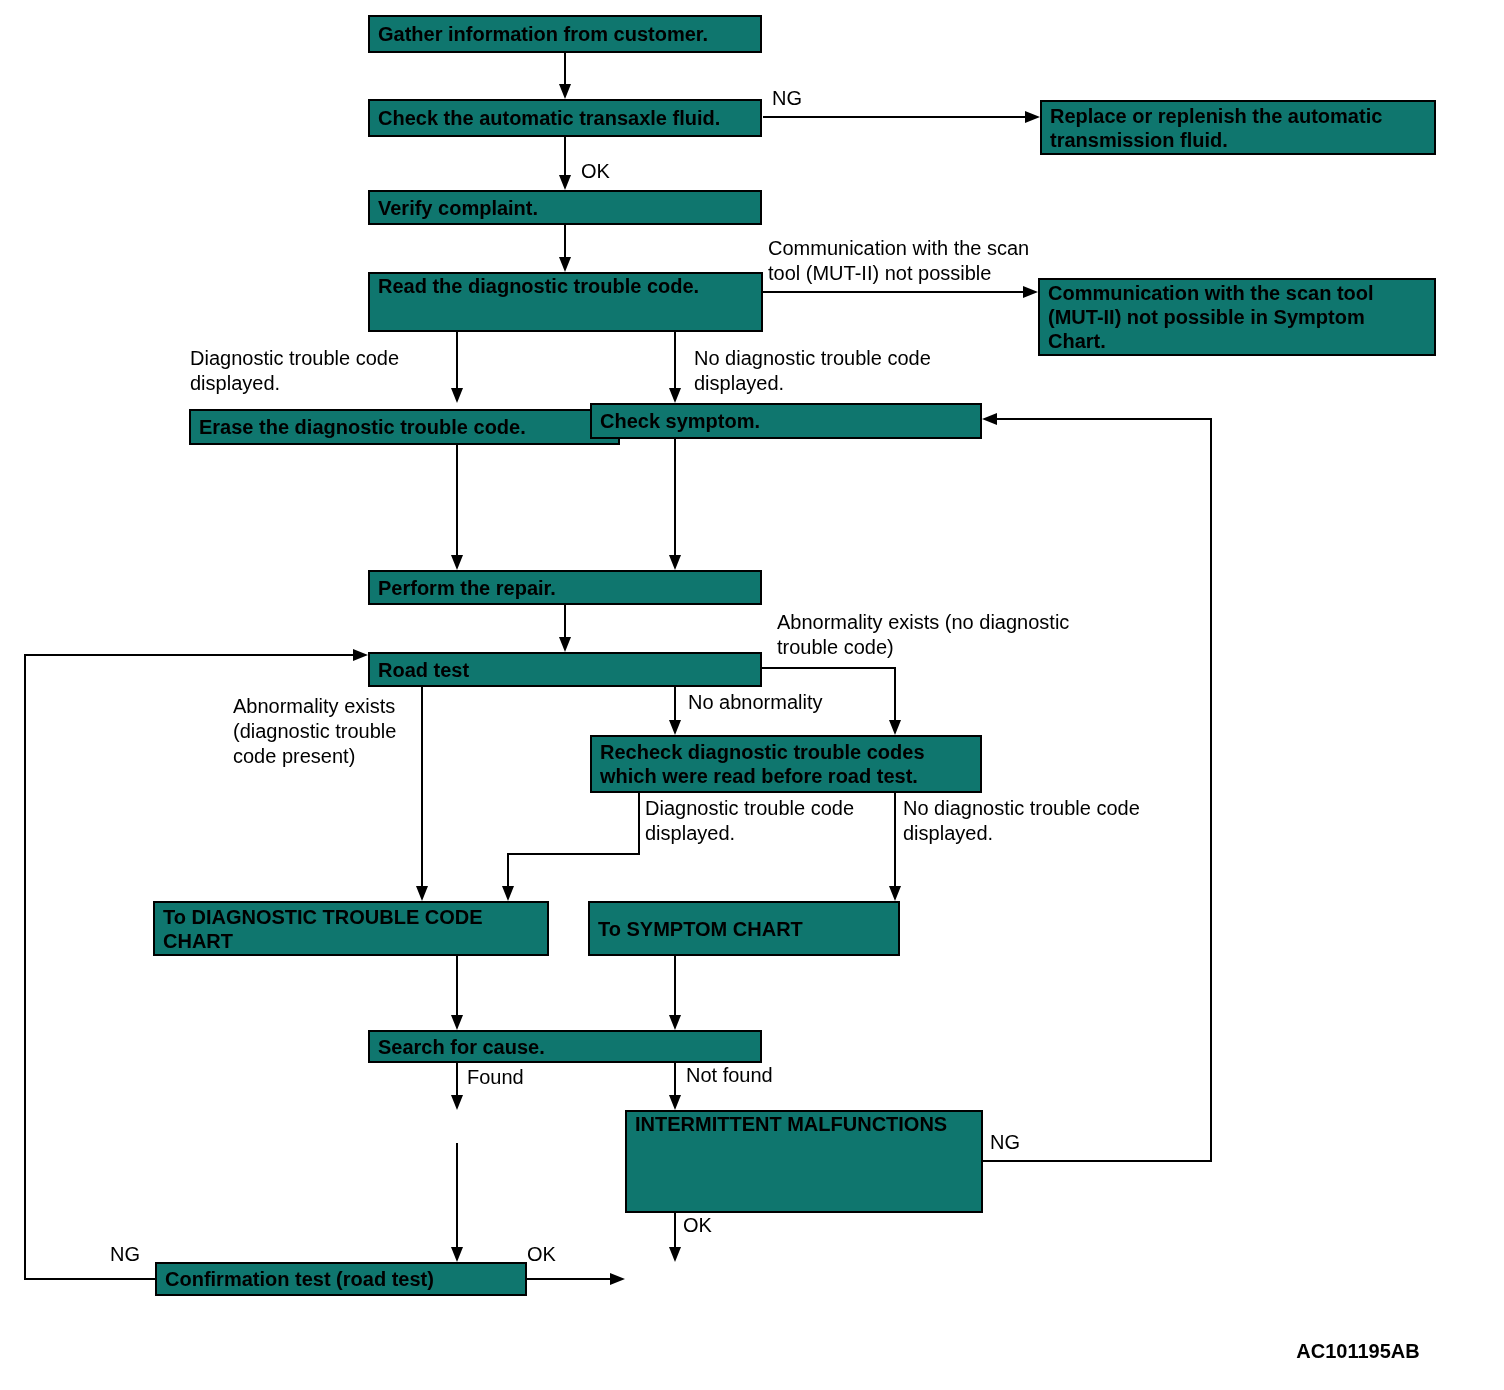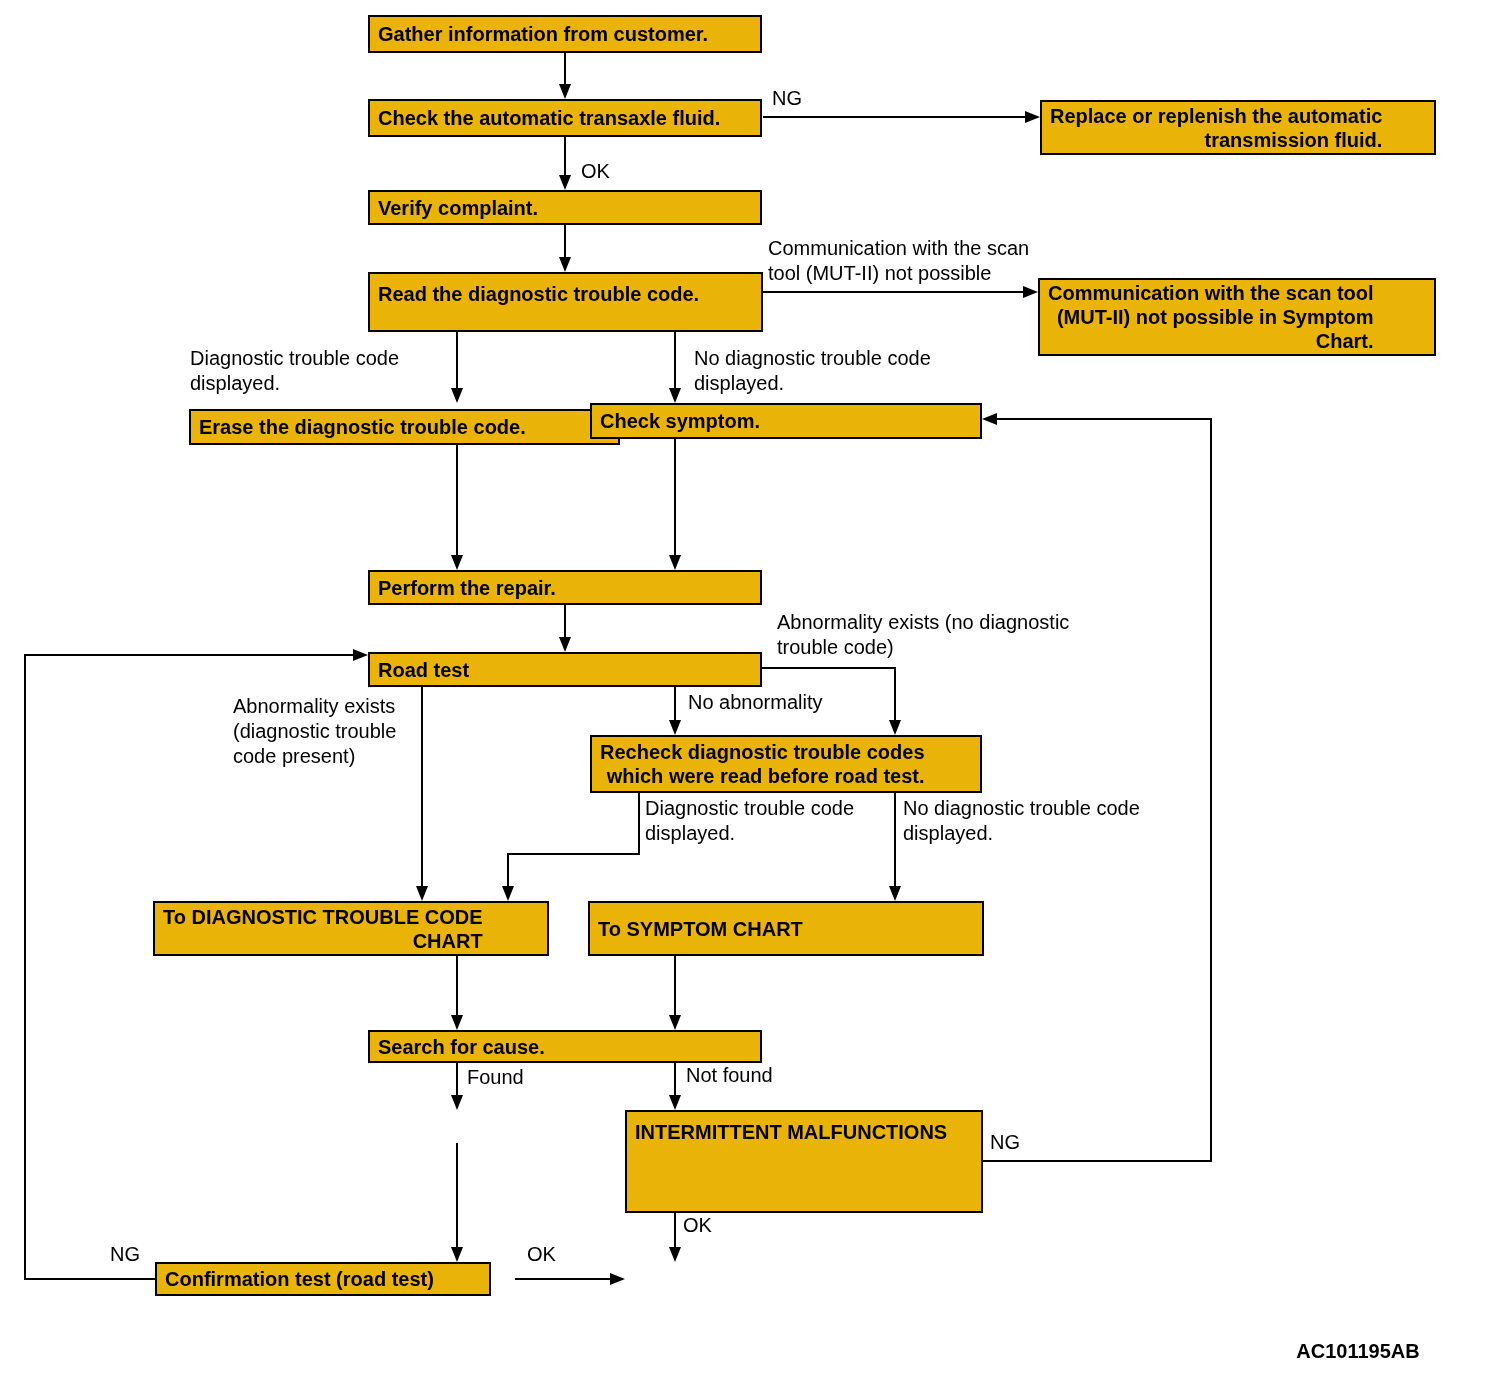--- a/index.html
+++ b/index.html
@@ -1,21 +1,21 @@
 <!DOCTYPE html>
 <html><head>
 <meta charset="utf-8">
 <style>
   html,body{margin:0;padding:0;background:#fff;}
   .canvas{position:relative;width:1504px;height:1390px;background:#ffffff;
           font-family:"Liberation Sans",sans-serif;color:#000;overflow:hidden;}
-  .node{position:absolute;border:2px solid #000;background:#eab308;box-sizing:border-box;
+  .node{position:absolute;border:2px solid #000;background:#0f766e;box-sizing:border-box;
         font-weight:bold;font-size:20px;line-height:24px;display:flex;align-items:center;
-        padding:2px 8px;white-space:pre-line;text-align:right;}
-  .node.top{align-items:flex-start;padding-top:8px;}
+        padding:2px 8px;white-space:pre-line;}
+  .node.top{align-items:flex-start;padding-top:0;}
   .lbl{position:absolute;font-size:20px;line-height:25px;white-space:pre-line;}
   .ln{position:absolute;background:#000;}
   .arr{position:absolute;width:0;height:0;}
   .arr-d{border-left:6px solid transparent;border-right:6px solid transparent;border-top:15px solid #000;}
   .arr-r{border-top:6px solid transparent;border-bottom:6px solid transparent;border-left:15px solid #000;}
   .arr-l{border-top:6px solid transparent;border-bottom:6px solid transparent;border-right:15px solid #000;}
   .code{position:absolute;font-weight:bold;font-size:20px;width:156px;text-align:center;}
 </style>
 </head>
 <body>
@@ -111,24 +111,24 @@
 (MUT-II) not possible in Symptom
 Chart.</div>
   <div class="node" style="left:189px;top:409px;width:431px;height:36px">Erase the diagnostic trouble code.</div>
   <div class="node" style="left:590px;top:403px;width:392px;height:36px">Check symptom.</div>
   <div class="node" style="left:368px;top:570px;width:394px;height:35px">Perform the repair.</div>
   <div class="node" style="left:368px;top:652px;width:394px;height:35px">Road test</div>
   <div class="node" style="left:153px;top:901px;width:396px;height:55px">To DIAGNOSTIC TROUBLE CODE
 CHART</div>
   <div class="node" style="left:590px;top:735px;width:392px;height:58px">Recheck diagnostic trouble codes
 which were read before road test.</div>
-  <div class="node" style="left:588px;top:901px;width:396px;height:55px">To SYMPTOM CHART</div>
+  <div class="node" style="left:588px;top:901px;width:312px;height:55px">To SYMPTOM CHART</div>
   <div class="node" style="left:368px;top:1030px;width:394px;height:33px">Search for cause.</div>
   <div class="node top" style="left:625px;top:1110px;width:358px;height:103px">INTERMITTENT MALFUNCTIONS</div>
-  <div class="node" style="left:155px;top:1262px;width:336px;height:34px">Confirmation test (road test)</div>
+  <div class="node" style="left:155px;top:1262px;width:372px;height:34px">Confirmation test (road test)</div>
 
   <div class="lbl" style="left:772px;top:86px">NG</div>
   <div class="lbl" style="left:581px;top:159px">OK</div>
   <div class="lbl" style="left:768px;top:236px">Communication with the scan
 tool (MUT-II) not possible</div>
   <div class="lbl" style="left:190px;top:346px">Diagnostic trouble code
 displayed.</div>
   <div class="lbl" style="left:694px;top:346px">No diagnostic trouble code
 displayed.</div>
   <div class="lbl" style="left:777px;top:610px">Abnormality exists (no diagnostic

